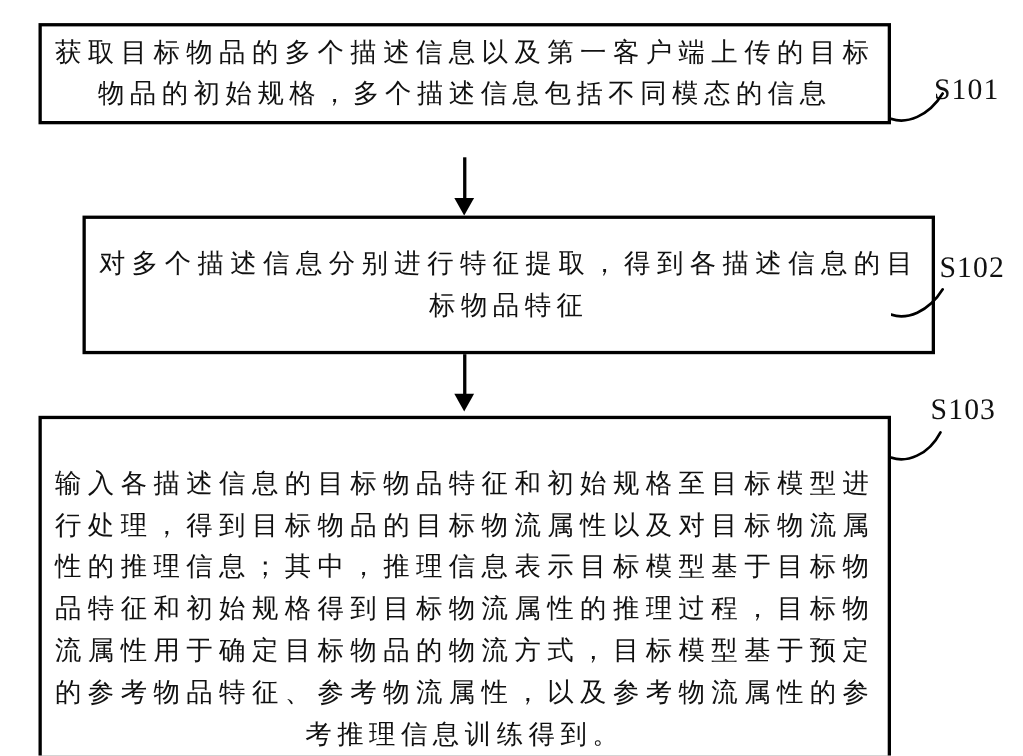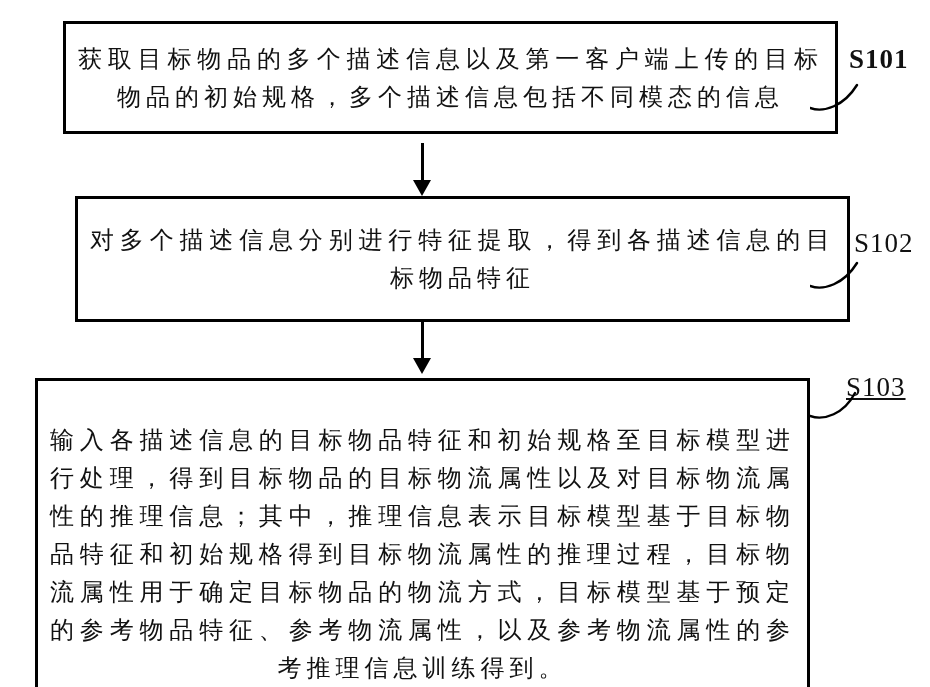--- a/index.html
+++ b/index.html
@@ -30,21 +30,21 @@
   .flow-box .box-text {
     width: 100%;
     font-size: 24px;
     line-height: 38px;
     letter-spacing: 5px;
     text-align: justify;
     text-align-last: center;
     
     text-justify: inter-character;
   }
-  .box-s101 { top: 21px;  height: 113px; margin-left: 28px; }
+  .box-s101 { top: 21px;  height: 92px; }
   .box-s102 { top: 196px; height: 126px; margin-left: 40px; }
   .box-s103 { top: 378px; height: 312px; align-items: flex-end; }
 
   .arrow-line {
     position: absolute;
     width: 3px;
     background: #000000;
   }
   .arrow-head {
     position: absolute;
@@ -59,23 +59,23 @@
   .arrow2-line { left: 421px; top: 322px; height: 37px; }
   .arrow2-head { left: 413px; top: 358px; }
 
   .step-label {
     position: absolute;
     font-size: 27px;
     letter-spacing: 1px;
     color: #111111;
     white-space: nowrap;
   }
-  .label-s101 { left: 849px; top: 44px; font-weight: bold; }
+  .label-s101 { left: 849px; top: 66px; }
   .label-s102 { left: 854px; top: 228px; }
-  .label-s103 { left: 846px; top: 372px; text-decoration: underline; }
+  .label-s103 { left: 846px; top: 357px; }
 
   .connector {
     position: absolute;
     width: 55px;
     height: 32px;
   }
   .conn-s101 { left: 810px; top: 81px; }
   .conn-s102 { left: 810px; top: 259px; }
   .conn-s103 { left: 810px; top: 389px; }
   .connector path {

